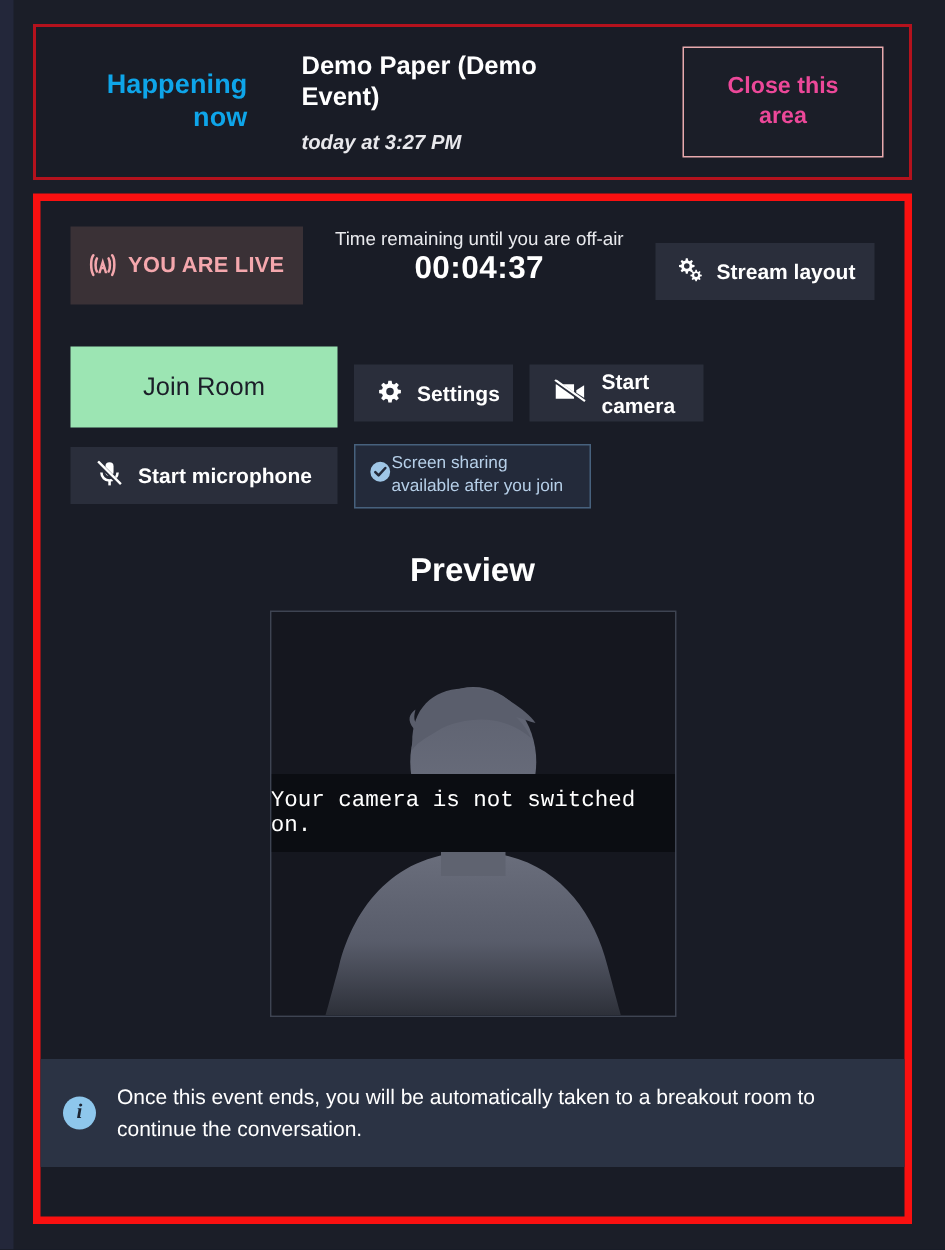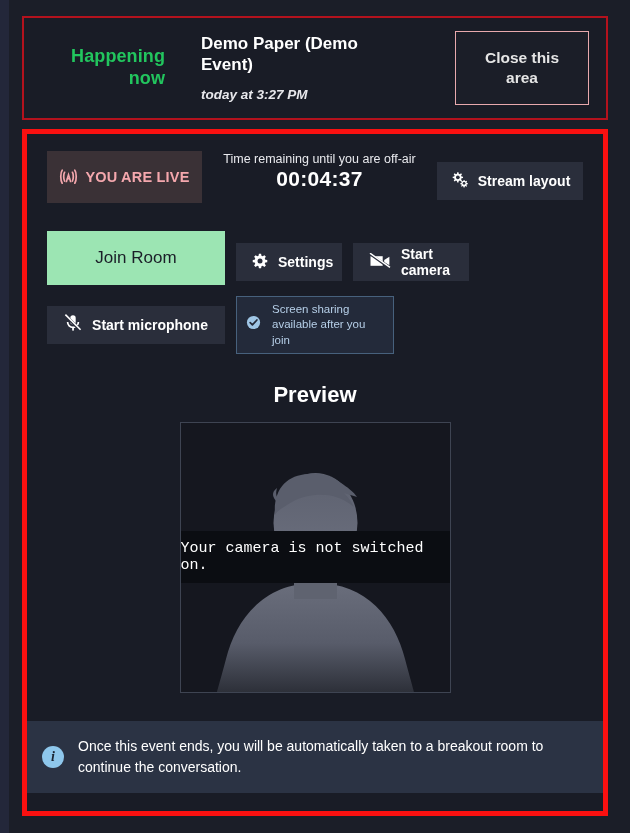--- a/index.html
+++ b/index.html
@@ -49,21 +49,21 @@
     align-items: center;
   }
   .happening-label {
     width: 155px;
     text-align: right;
     padding-right: 14px;
     box-sizing: border-box;
     font-size: 18px;
     font-weight: bold;
     line-height: 1.22;
-    color: #22c55e;
+    color: #0ea5e9;
     letter-spacing: .1px;
   }
   .happening-center {
     flex: 1 1 auto;
     padding-left: 22px;
     padding-right: 8px;
     box-sizing: border-box;
   }
   .event-title {
     font-size: 17px;
@@ -79,21 +79,21 @@
     font-weight: bold;
     color: #e8e8ec;
   }
   .close-area-btn {
     width: 134px;
     height: 74px;
     margin-right: 17px;
     box-sizing: border-box;
     border: 1px solid #e8a9ad;
     background: #1b1e28;
-    color: #e5e5e5;
+    color: #ec4899;
     font-size: 15.5px;
     font-weight: bold;
     line-height: 1.3;
     display: flex;
     align-items: center;
     justify-content: center;
     text-align: center;
     cursor: pointer;
   }
 
@@ -219,21 +219,21 @@
     box-sizing: border-box;
     width: 158px;
     min-height: 38px;
     border: 1px solid #47617d;
     background: #232a3a;
     color: #b6cfe8;
     font-size: 11.5px;
     line-height: 1.33;
     display: flex;
     align-items: center;
-    gap: 11px;
+    gap: 0;
     padding: 5px 9px;
   }
   .share-note .txt { flex: 1 1 auto; }
 
   
   .preview-title {
     margin-top: 28px;
     text-align: center;
     font-size: 22px;
     font-weight: bold;

